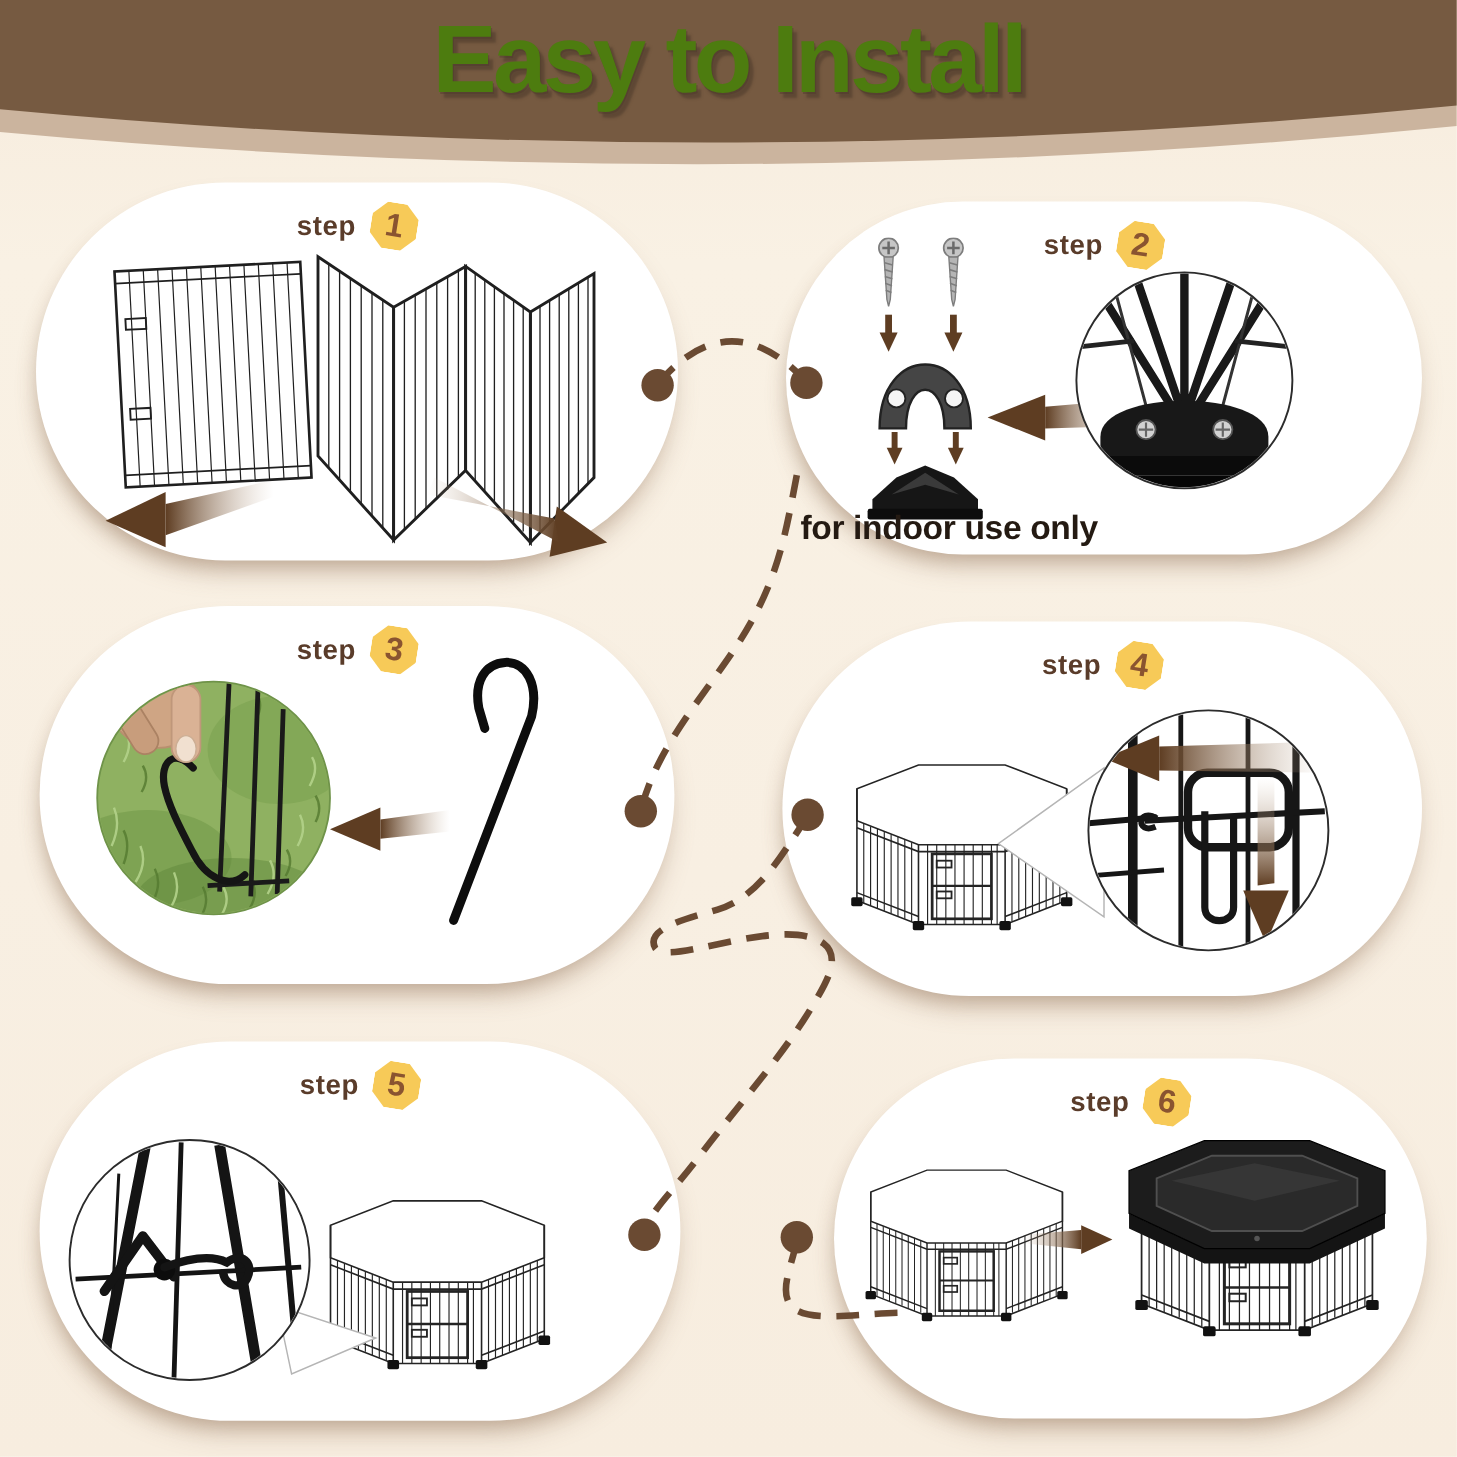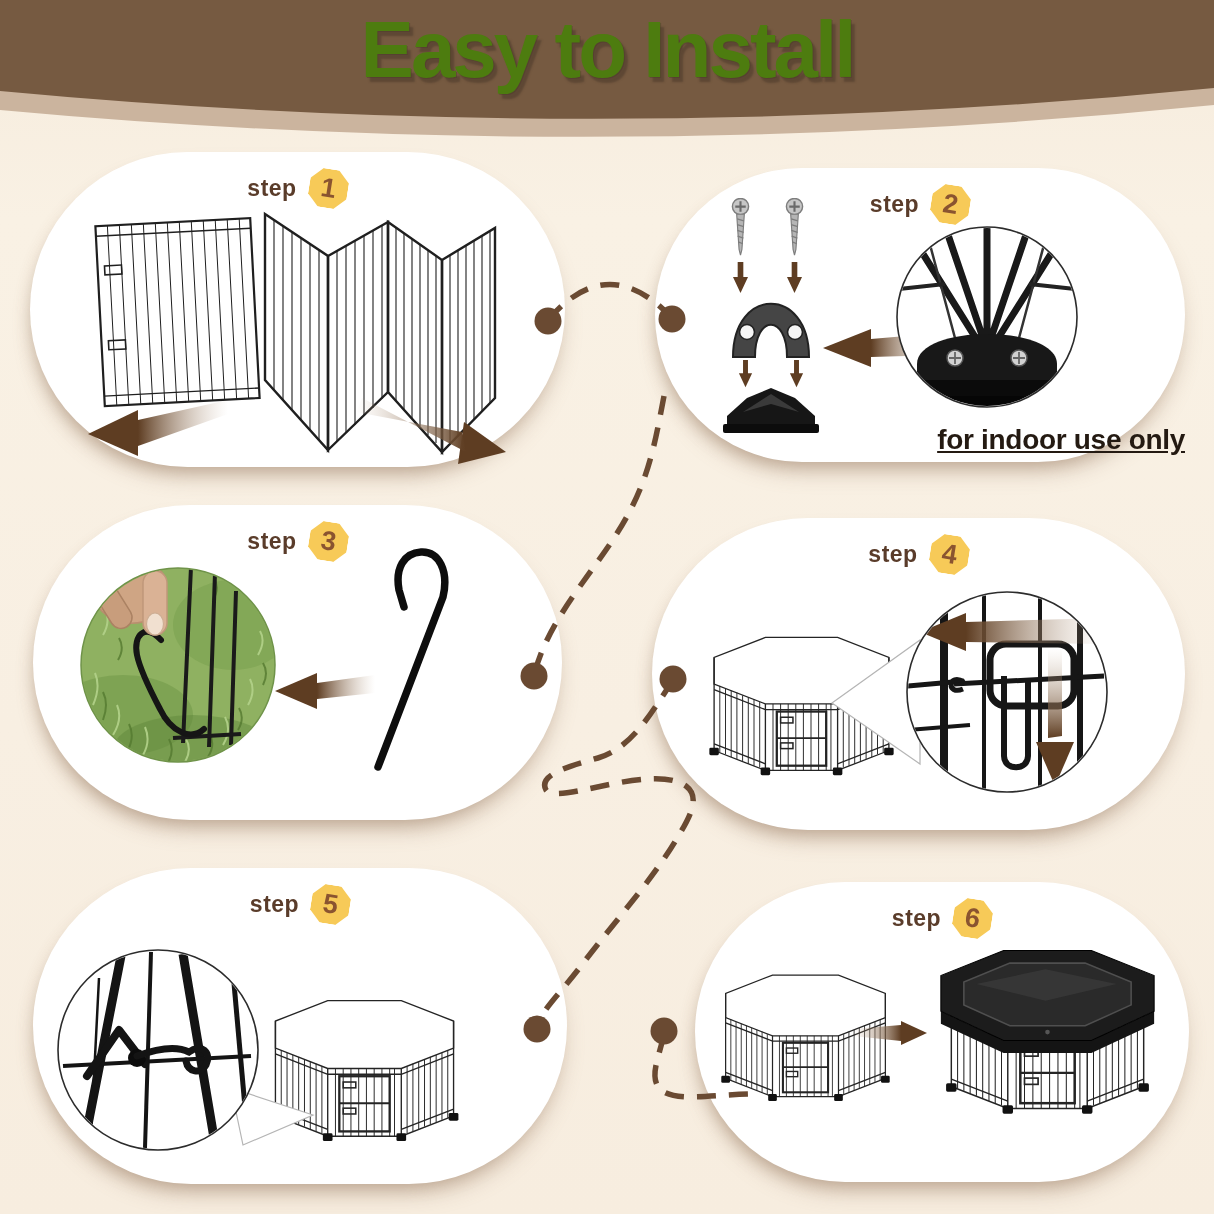--- a/index.html
+++ b/index.html
@@ -23,22 +23,22 @@
     display:flex;align-items:center;justify-content:center;gap:12px;
   }
   .step-word{font-size:23px;font-weight:bold;color:#5a3c2a;letter-spacing:.5px;}
   .badge{
     width:39px;height:39px;background:#f7ca58;transform:rotate(9deg);
     clip-path:polygon(30% 0,70% 0,100% 30%,100% 70%,70% 100%,30% 100%,0 70%,0 30%);
     display:flex;align-items:center;justify-content:center;
     font-size:27px;font-weight:bold;color:#8a5430;
   }
   .note{
-    position:absolute;left:0;width:100%;text-align:right;z-index:3;
-    font-size:28px;font-weight:bold;color:#241a12;letter-spacing:-.3px;text-decoration:underline;
+    position:absolute;left:12px;width:100%;text-align:left;z-index:3;
+    font-size:28px;font-weight:bold;color:#241a12;letter-spacing:-.3px;
   }
   .art{position:absolute;left:0;top:0;z-index:2;}
   .connectors{position:absolute;left:0;top:0;z-index:4;pointer-events:none;}
 </style>
 </head>
 <body>
 
 <svg width="0" height="0" style="position:absolute" aria-hidden="true">
   <defs>
     <linearGradient id="fadeR" x1="0" y1="0" x2="1" y2="0">

